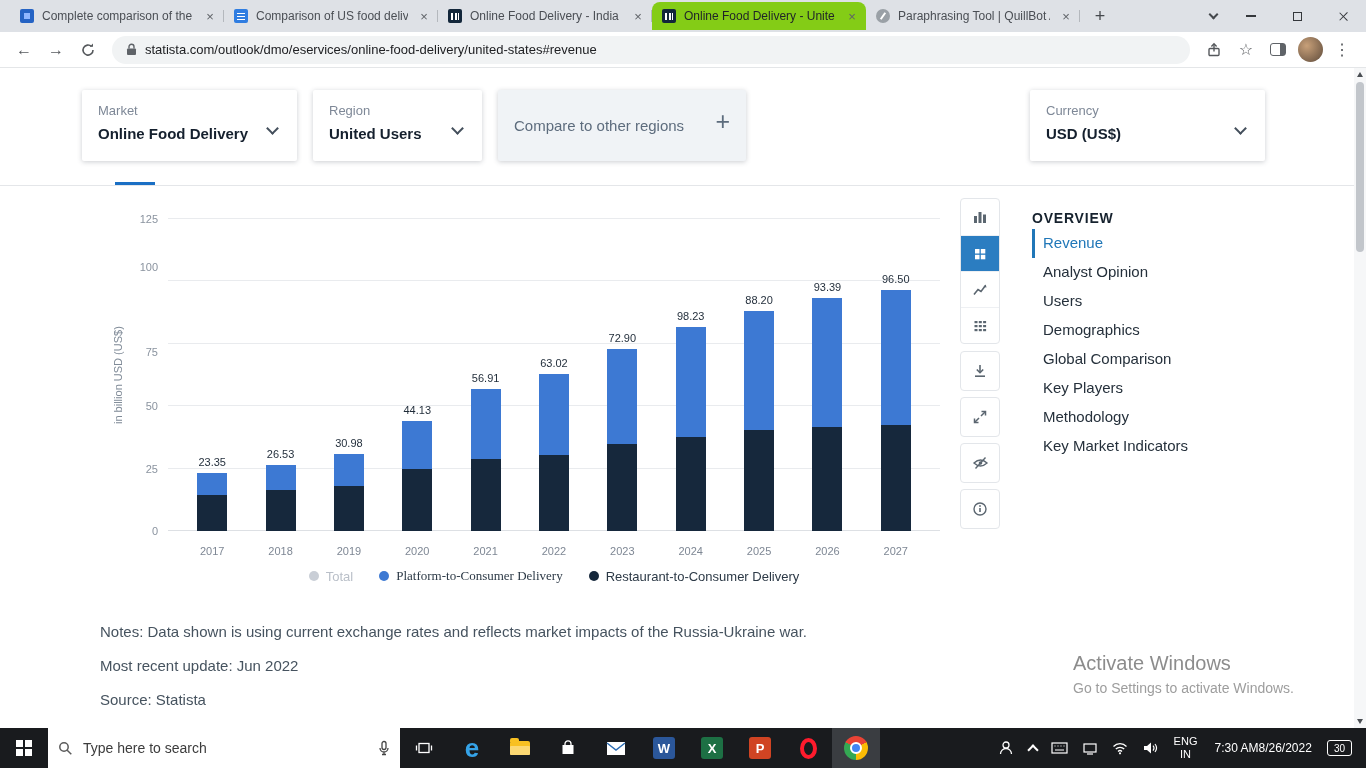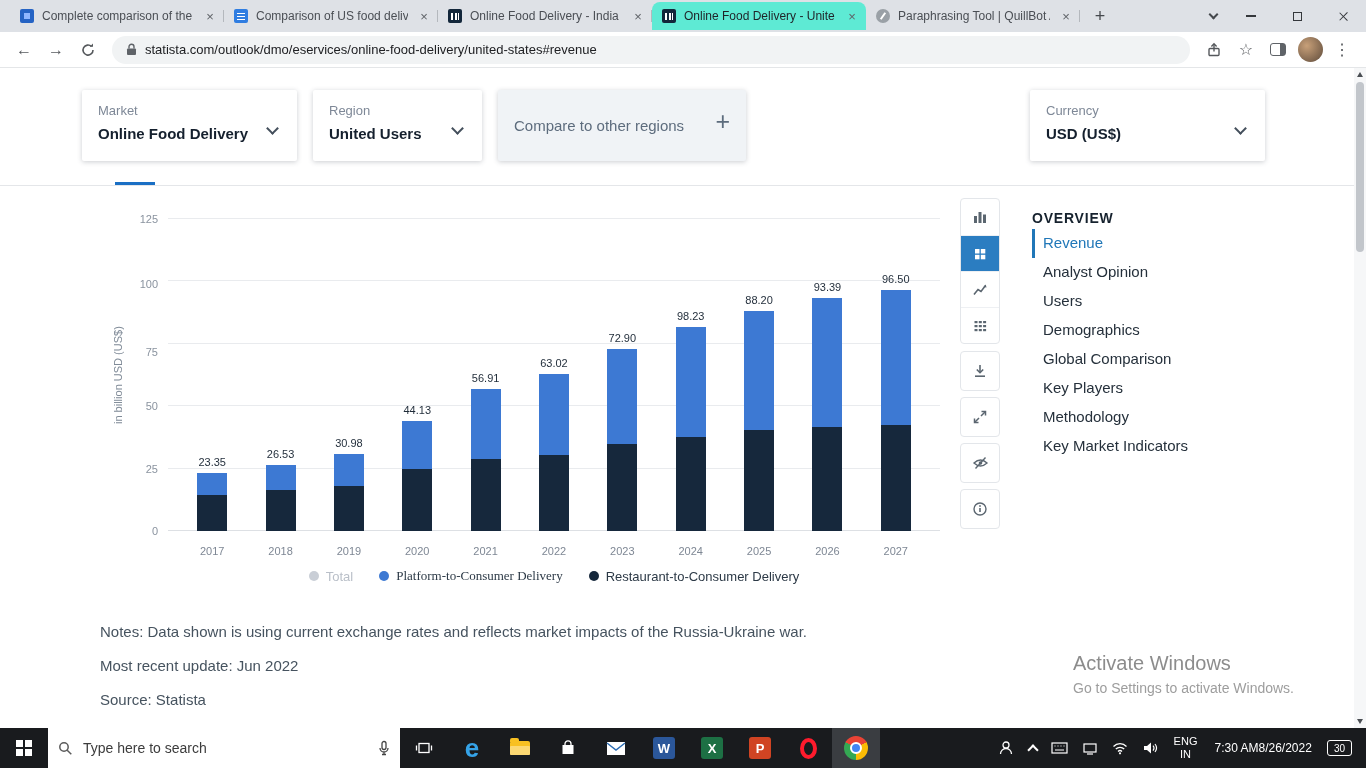--- a/index.html
+++ b/index.html
@@ -4,21 +4,21 @@
 <style>
 *{margin:0;padding:0;box-sizing:border-box}
 html,body{width:1366px;height:768px}
 body{font-family:"Liberation Sans",sans-serif;overflow:hidden;background:#fff}
 .screen{position:relative;width:1366px;height:768px}
 
 
 .tabstrip{position:relative;height:32px;background:#dee1e6;display:flex;align-items:flex-end}
 .tabs{display:flex;align-items:center;height:32px;padding-left:10px}
 .tab{width:214px;height:28px;display:flex;align-items:center;gap:8px;padding:0 6px 0 10px;border-radius:8px 8px 0 0;position:relative;color:#4a4e54;font-size:12px}
-.tab.active{background:#5eead4;color:#1f2328}
+.tab.active{background:#84cc16;color:#1f2328}
 .tab:not(.active)::after{content:'';position:absolute;right:0;top:8px;bottom:8px;width:1px;background:#b4b8bd}
 .tab-title{flex:1;overflow:hidden;white-space:nowrap}
 .tab-close{width:16px;height:16px;border-radius:50%;display:flex;align-items:center;justify-content:center;font-size:13px;color:#5f6368}
 .fav{width:14px;height:14px;border-radius:2px;position:relative;flex:none}
 .fav-blue-app{background:#2563c4}.fav-blue-app::after{content:'';position:absolute;inset:4px;background:#8fb6ff}
 .fav-doc{background:#2f7de1}.fav-doc::after{content:'';position:absolute;left:3px;right:3px;top:4px;bottom:3px;background:repeating-linear-gradient(#fff 0 1px,transparent 1px 3px)}
 .fav-statista{background:#12263a}.fav-statista::after{content:'';position:absolute;left:3px;right:3px;bottom:3px;height:7px;background:linear-gradient(to right,#fff 0 2px,transparent 2px 3.5px,#fff 3.5px 5.5px,transparent 5.5px 7px,#fff 7px 9px)}
 .fav-quillbot{background:#9aa0a6;border-radius:50%}.fav-quillbot::after{content:'';position:absolute;left:6px;top:3px;width:2px;height:8px;background:#fff;transform:rotate(35deg)}
 .newtab{width:28px;height:28px;margin:0 0 2px 6px;display:flex;align-items:center;justify-content:center;font-size:18px;color:#45484d;border-radius:50%}
 .strip-spacer{flex:1}
@@ -236,21 +236,21 @@
 
     <div class="grid zero" style="bottom: 0px;"></div>
         <div class="ytick" style="bottom: 0px;">0</div>
         <div class="grid" style="bottom: 62.4px;"></div>
         <div class="ytick" style="bottom: 62.4px;">25</div>
         <div class="grid" style="bottom: 124.8px;"></div>
         <div class="ytick" style="bottom: 124.8px;">50</div>
         <div class="grid" style="bottom: 187.2px;"></div>
         <div class="ytick" style="bottom: 179px;">75</div>
         <div class="grid" style="bottom: 249.6px;"></div>
-        <div class="ytick" style="bottom: 247px;">100</div>
+        <div class="ytick" style="bottom: 264px;">100</div>
         <div class="grid" style="bottom: 312px;"></div>
         <div class="ytick" style="bottom: 312px;">125</div>
         <div id="bars">
           <div class="cell">
             <div class="tlabel">23.35</div>
             <div class="seg" style="height: 22.0896px; background: rgb(61, 121, 211);"></div>
             <div class="seg" style="height: 36.192px; background: rgb(22, 40, 60);"></div>
             <div class="xlab">2017</div>
           </div>
           <div class="cell">

